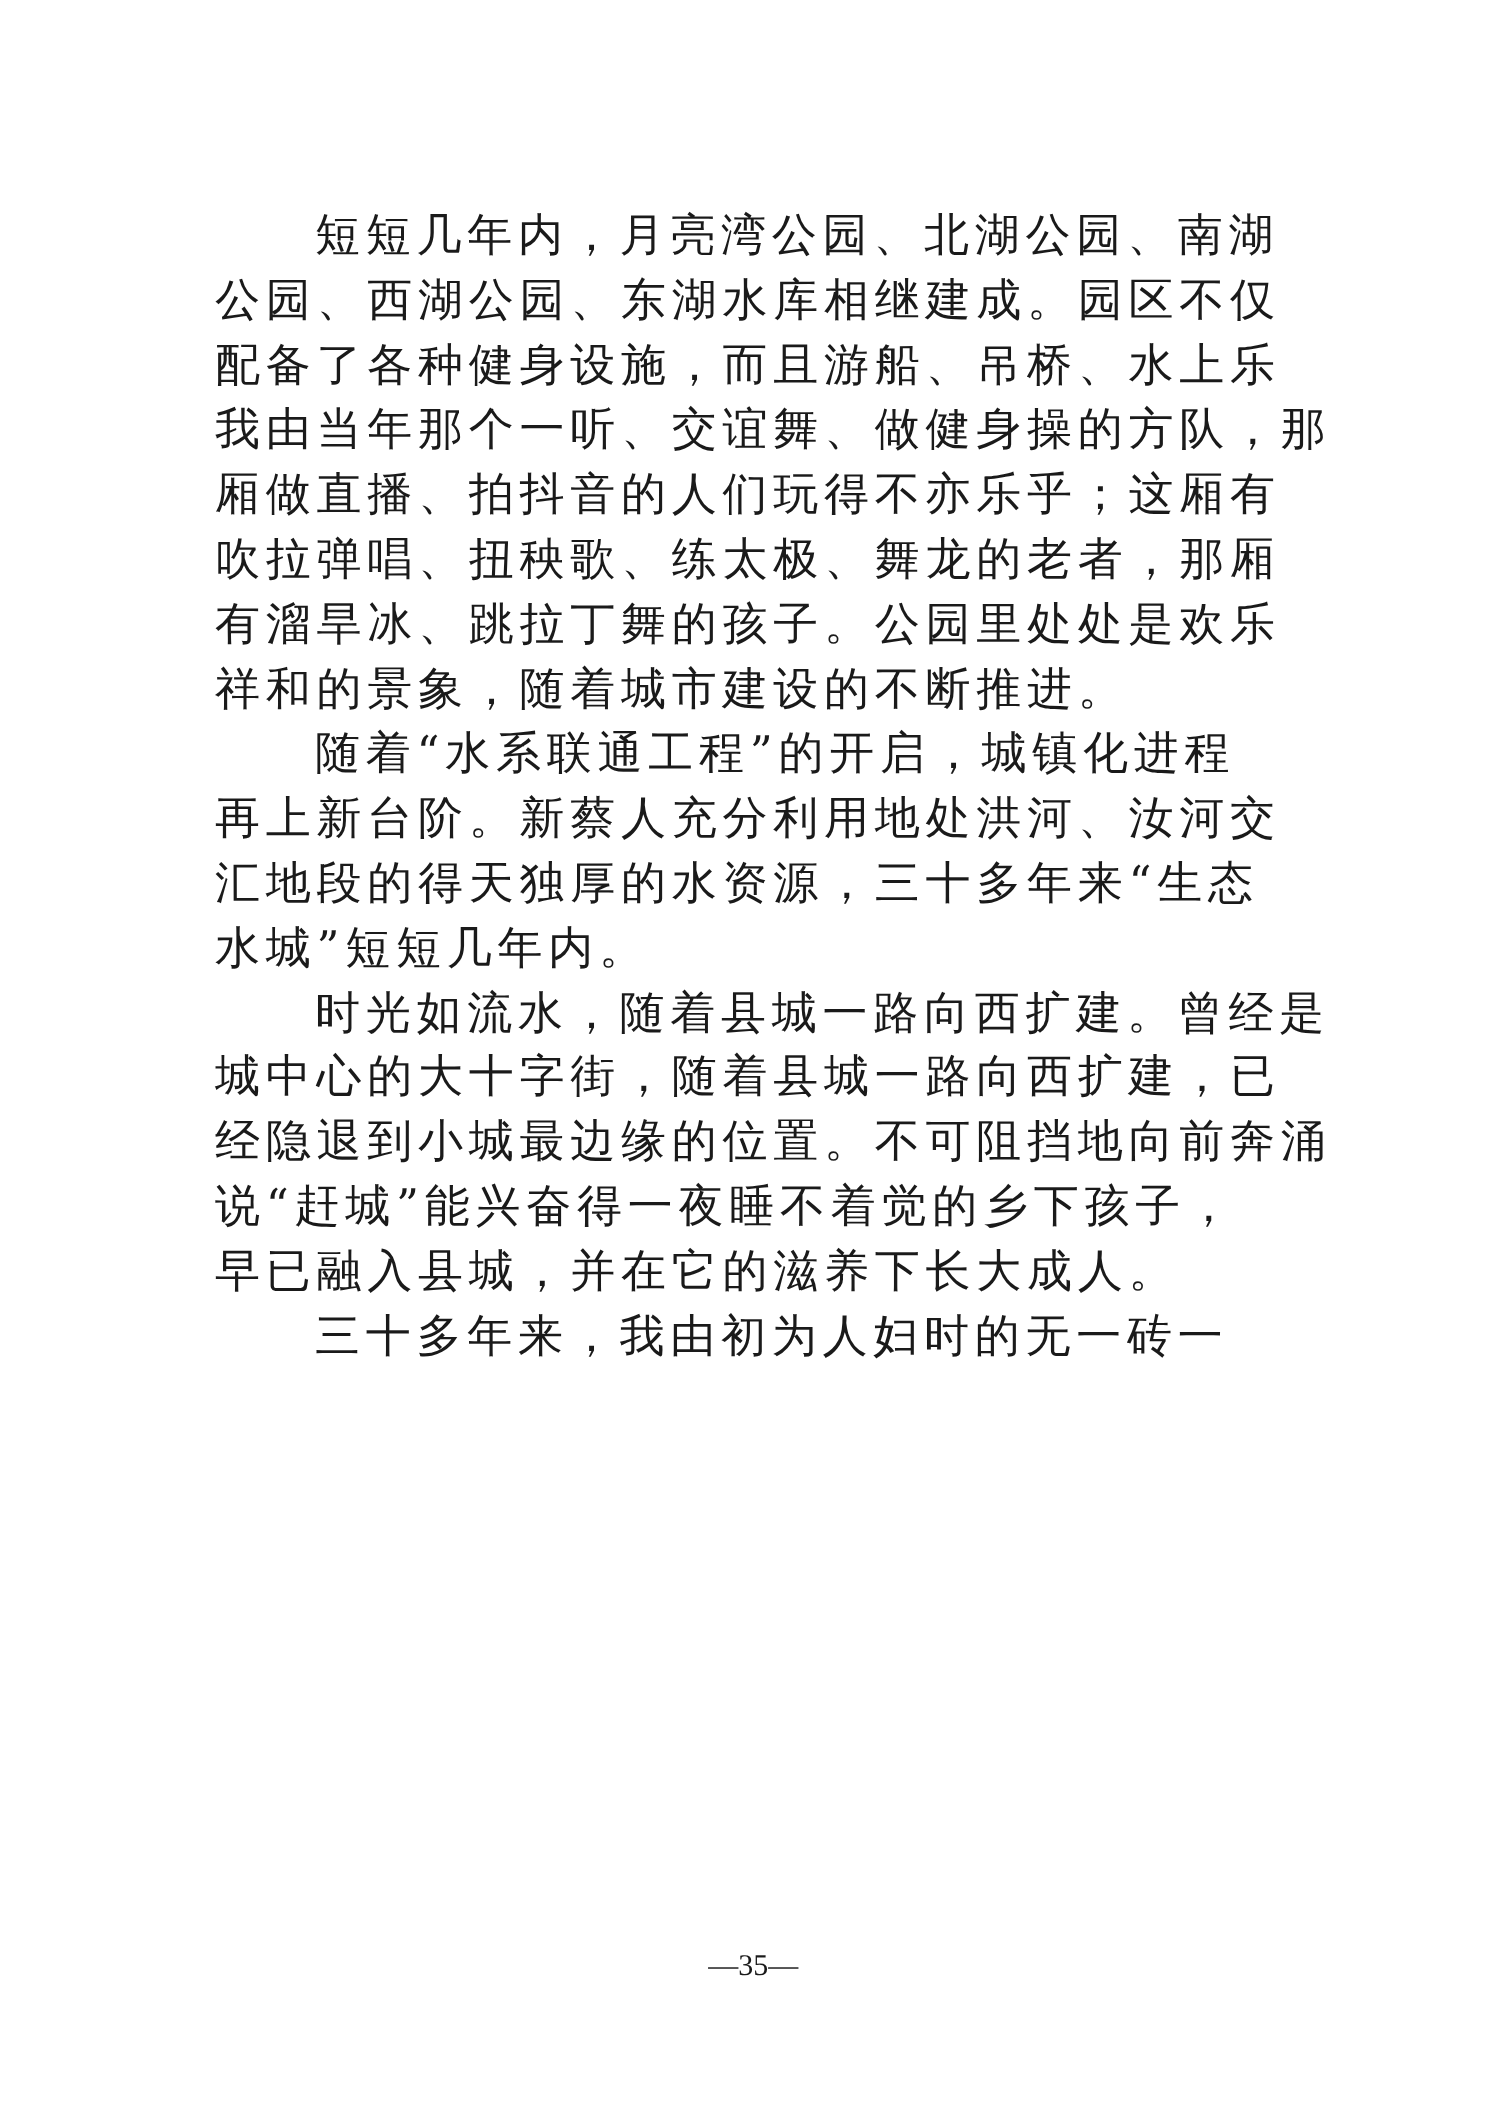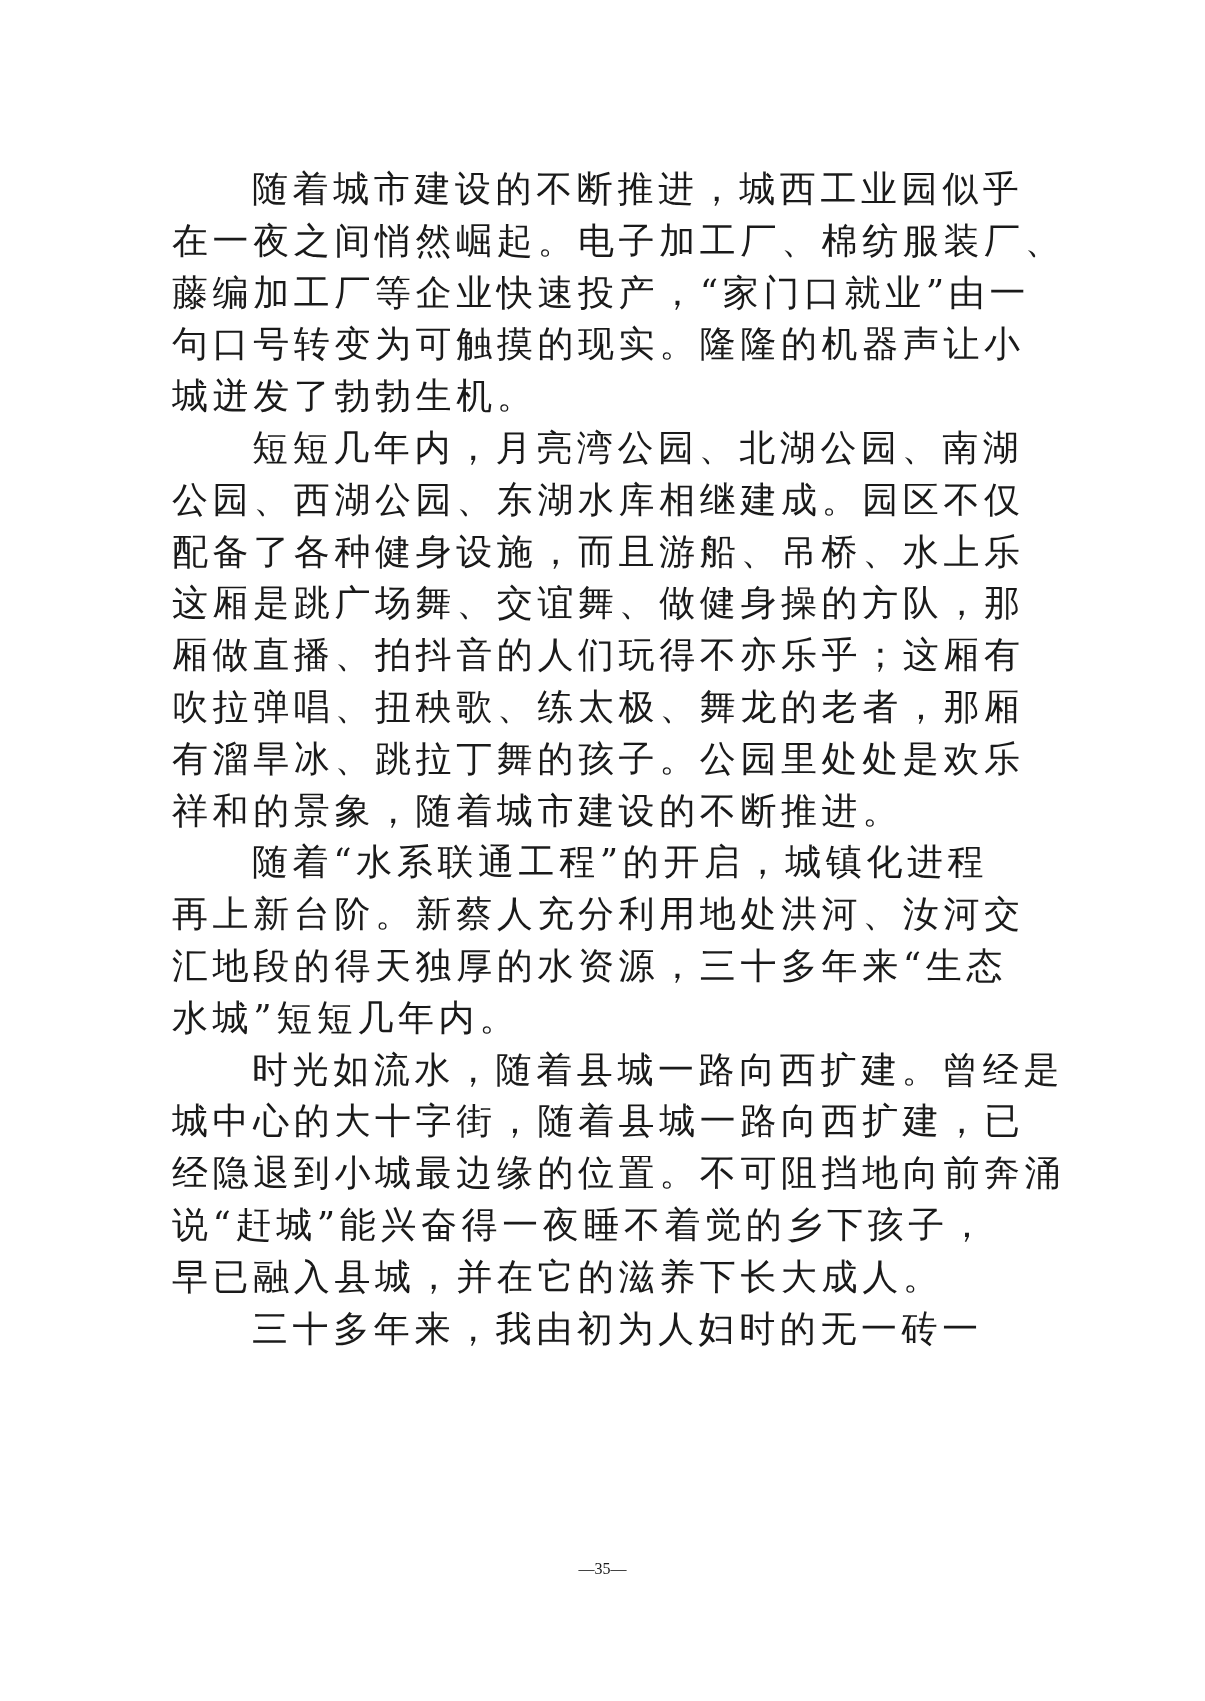--- a/index.html
+++ b/index.html
@@ -13,42 +13,35 @@
     font-size: 36px; color: #1a1a1a;
     line-height: 51.8px;
     letter-spacing: 4.6px;
     text-align: justify;
   }
   .line { display: block; white-space: nowrap; height: 51.8px; }
   .indent { padding-left: 80px; }
   .page-number {
     position: absolute; left: 0; width: 1205px; top: 1560px; text-align: center;
     font-family: "Liberation Serif", "DejaVu Serif", serif;
-    font-size: 16px; color: #1a1a1a;
+    font-size: 24px; color: #1a1a1a;
   }
 </style>
 </head>
 <body>
 
 <div class="page">
   <div class="content">
 
-    <div>
-      <span class="line indent">随着城市建设的不断推进，城西工业园似乎</span>
-      <span class="line">在一夜之间悄然崛起。电子加工厂、棉纺服装厂、</span>
-      <span class="line">藤编加工厂等企业快速投产，“家门口就业”由一</span>
-      <span class="line">句口号转变为可触摸的现实。隆隆的机器声让小</span>
-      <span class="line">城迸发了勃勃生机。</span>
-    </div>
 
     <div>
       <span class="line indent">短短几年内，月亮湾公园、北湖公园、南湖</span>
       <span class="line">公园、西湖公园、东湖水库相继建成。园区不仅</span>
       <span class="line">配备了各种健身设施，而且游船、吊桥、水上乐</span>
-      <span class="line">这厢是跳广场舞、交谊舞、做健身操的方队，那</span>
+      <span class="line">我由当年那个一听、交谊舞、做健身操的方队，那</span>
       <span class="line">厢做直播、拍抖音的人们玩得不亦乐乎；这厢有</span>
       <span class="line">吹拉弹唱、扭秧歌、练太极、舞龙的老者，那厢</span>
       <span class="line">有溜旱冰、跳拉丁舞的孩子。公园里处处是欢乐</span>
       <span class="line">祥和的景象，随着城市建设的不断推进。</span>
     </div>
 
     <div>
       <span class="line indent">随着“水系联通工程”的开启，城镇化进程</span>
       <span class="line">再上新台阶。新蔡人充分利用地处洪河、汝河交</span>
       <span class="line">汇地段的得天独厚的水资源，三十多年来“生态</span>

